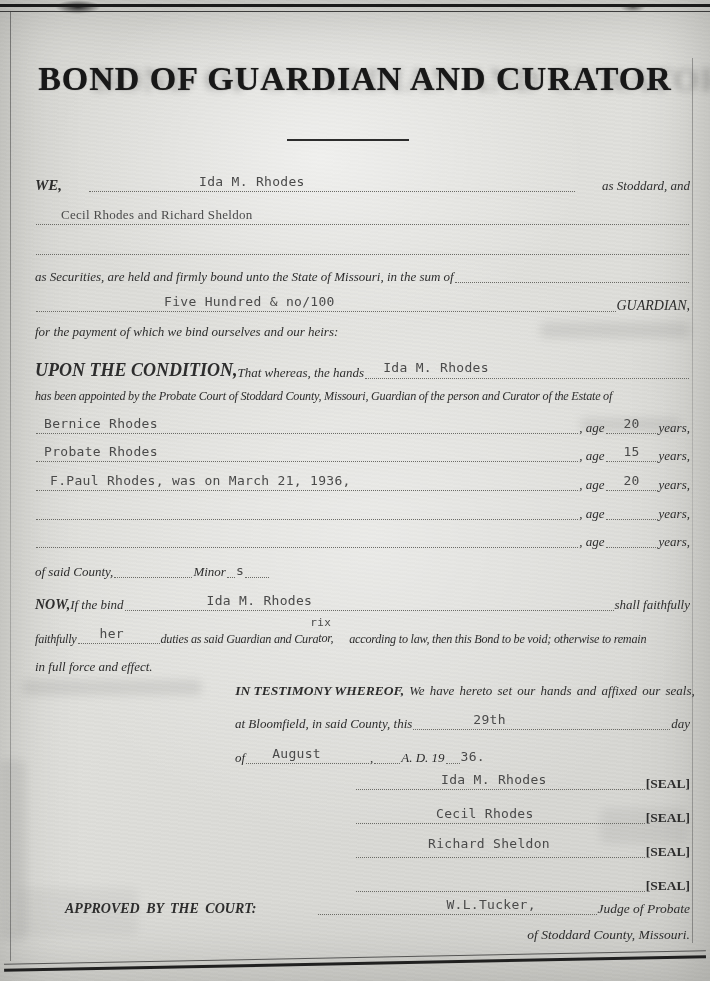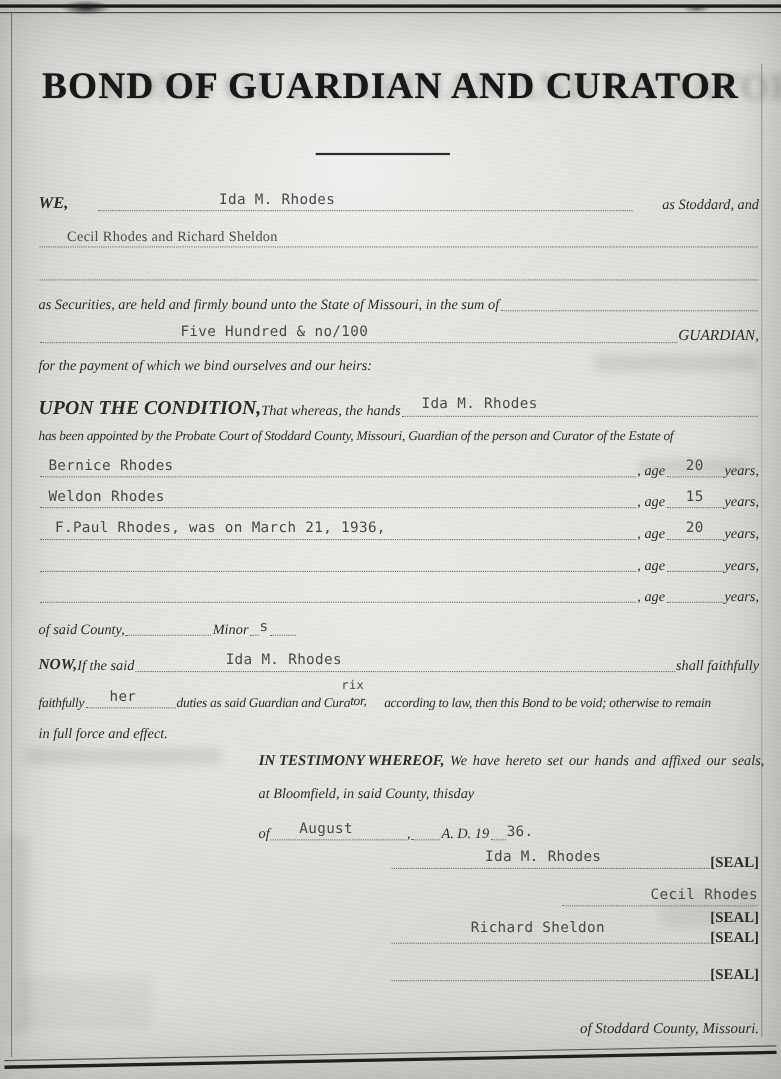--- a/index.html
+++ b/index.html
@@ -128,21 +128,21 @@
     </span>
     <span class="printed">, age</span>
     <span class="fill fill-c" style="flex:0 0 52px;">
       <span class="typed">20</span>
     </span>
     <span class="printed">years,</span>
   </div>
 
   <div class="row" style="top:446px;">
     <span class="fill">
-      <span class="typed" style="padding-left:8px;">Weldon Rhodes</span>
+      <span class="typed" style="padding-left:8px;">Probate Rhodes</span>
     </span>
     <span class="printed">, age</span>
     <span class="fill fill-c" style="flex:0 0 52px;">
       <span class="typed">15</span>
     </span>
     <span class="printed">years,</span>
   </div>
 
   <div class="row" style="top:475px;">
     <span class="fill">
@@ -181,21 +181,21 @@
     <span class="printed">of said County,</span>
     <span class="fill" style="flex:0 0 78px;"></span>
     <span class="printed">Minor</span>
     <span class="fill" style="flex:0 0 8px;"></span>
     <span class="typed">s</span>
     <span class="fill" style="flex:0 0 24px;"></span>
   </div>
 
   <div class="row" style="top:595px;">
     <span class="printed bold" style="font-size:14px;">NOW,</span>
-    <span class="printed">If the said</span>
+    <span class="printed">If the bind</span>
     <span class="fill">
       <span class="typed" style="padding-left:82px;">Ida M. Rhodes</span>
     </span>
     <span class="printed">shall faithfully</span>
   </div>
 
   <div class="row" style="top:628px;">
     <span class="printed tight">faithfully</span>
     <span class="fill" style="flex:0 0 82px;">
       <span class="typed" style="padding-left:22px;">her</span>
@@ -208,20 +208,23 @@
     <span class="printed">in full force and effect.</span>
   </div>
 
   <div class="row" style="top:683px; left:240px;justify-content:center;">
     <span class="printed bold" style="font-size:13.5px;">IN TESTIMONY WHEREOF,</span>
     <span class="printed" style="margin-left:5px; word-spacing:2px;">We have hereto set our hands and affixed our seals,</span>
   </div>
 
   <div class="row" style="top:714px; left:235px;">
     <span class="printed">at Bloomfield, in said County, this</span>
+    <span class="fill">
+      <span class="typed" style="padding-left:60px;">29th</span>
+    </span>
     <span class="printed">day</span>
   </div>
 
   <div class="row" style="top:748px; left:235px; right:225px;">
     <span class="printed">of</span>
     <span class="fill">
       <span class="typed" style="padding-left:26px;">August</span>
     </span>
     <span class="printed">,</span>
     <span class="fill" style="flex:0 0 26px;"></span>
@@ -230,39 +233,46 @@
     <span class="typed">36.</span>
   </div>
 
   <div class="row" style="top:774px; left:355px;">
     <span class="fill">
       <span class="typed" style="padding-left:85px;">Ida M. Rhodes</span>
     </span>
     <span class="printed roman bold seal">[SEAL]</span>
   </div>
 
-  <div class="row" style="top:808px; left:355px;flex-direction:column;">
+  <div class="row" style="top:808px; left:355px;">
     <span class="fill">
       <span class="typed" style="padding-left:80px;">Cecil Rhodes</span>
     </span>
     <span class="printed roman bold seal">[SEAL]</span>
   </div>
 
   <div class="row" style="top:842px; left:355px;">
     <span class="fill">
       <span class="typed" style="padding-left:72px; top:-6px;">Richard Sheldon</span>
     </span>
     <span class="printed roman bold seal">[SEAL]</span>
   </div>
 
   <div class="row" style="top:876px; left:355px;">
     <span class="fill">
       <span class="typed"></span>
     </span>
     <span class="printed roman bold seal">[SEAL]</span>
   </div>
 
+  <div class="row" style="top:899px; left:65px;">
+    <span class="printed bold" style="font-size:14px; word-spacing:3px;">APPROVED BY THE COURT:</span>
+    <span class="fill" style="margin-left:62px;">
+      <span class="typed" style="padding-left:128px;">W.L.Tucker,</span>
+    </span>
+    <span class="printed" style="font-size:13.5px;">Judge of Probate</span>
+  </div>
 
   <div class="row" style="top:927px; justify-content:flex-end;">
     <span class="printed" style="font-size:13.5px;">of Stoddard County, Missouri.</span>
   </div>
 
 </div>
 
 </body></html>

